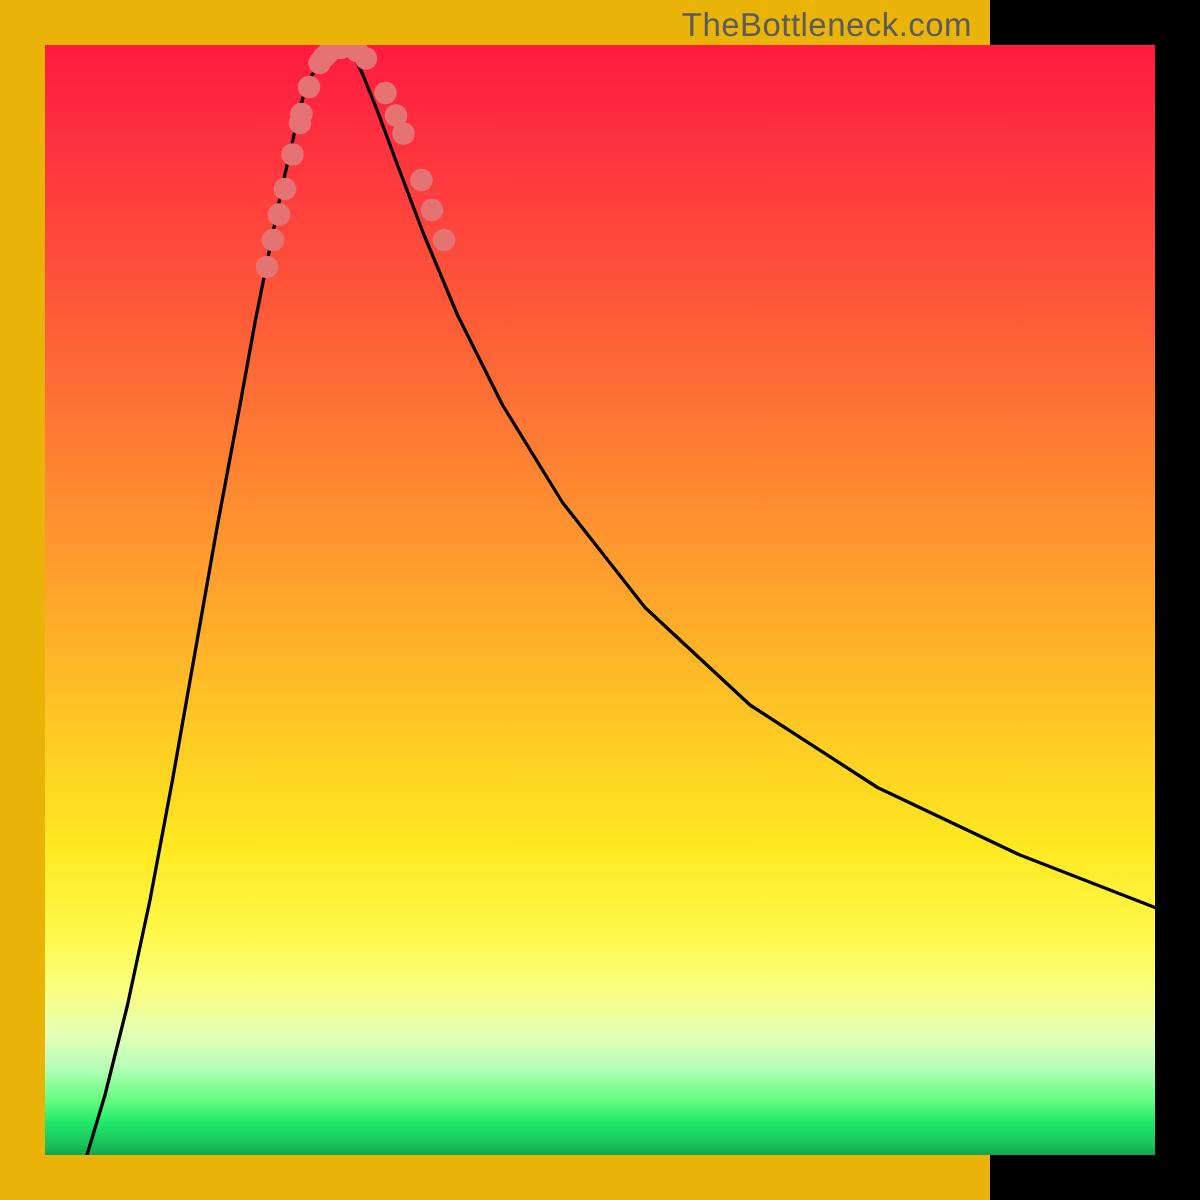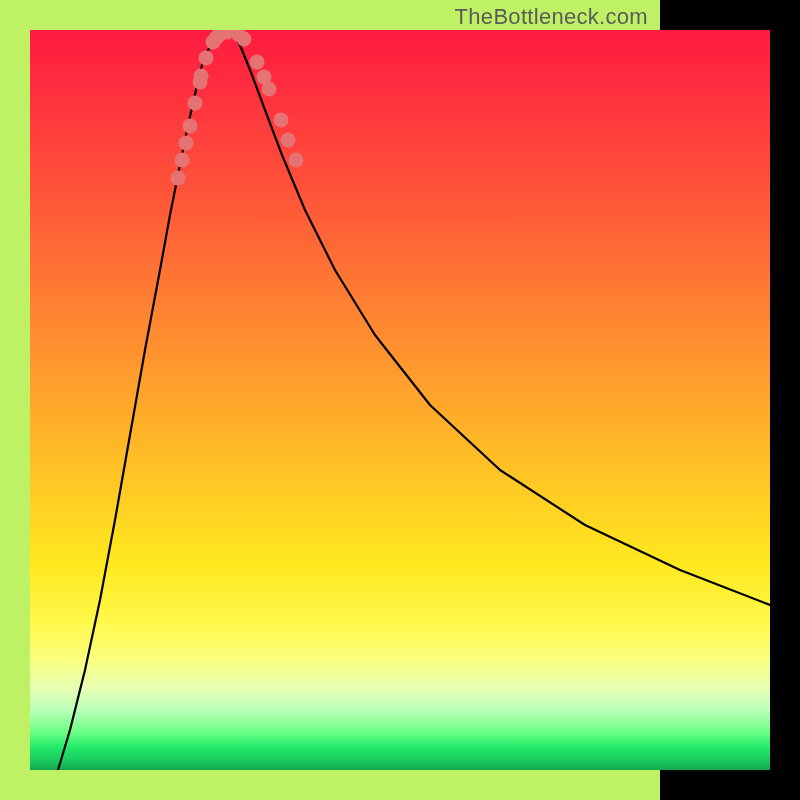--- a/index.html
+++ b/index.html
@@ -8,21 +8,21 @@
     width: 800px;
     height: 800px;
     overflow: hidden;
     font-family: Arial, Helvetica, sans-serif;
     background: #000;
   }
   .frame {
     position: relative;
     width: 660px;
     height: 800px;
-    background: #bef264;
+    background: #eab308;
   }
   .watermark {
     position: absolute;
     top: 4px;
     right: 12px;
     color: #5b5b5b;
     font-size: 22px;
     font-weight: 500;
     letter-spacing: 0.3px;
     z-index: 20;

